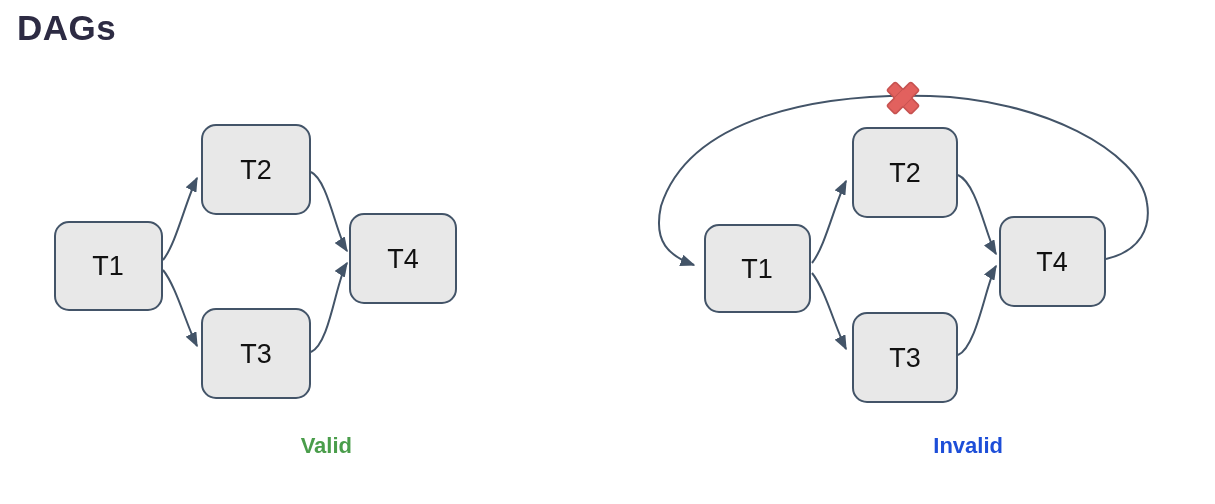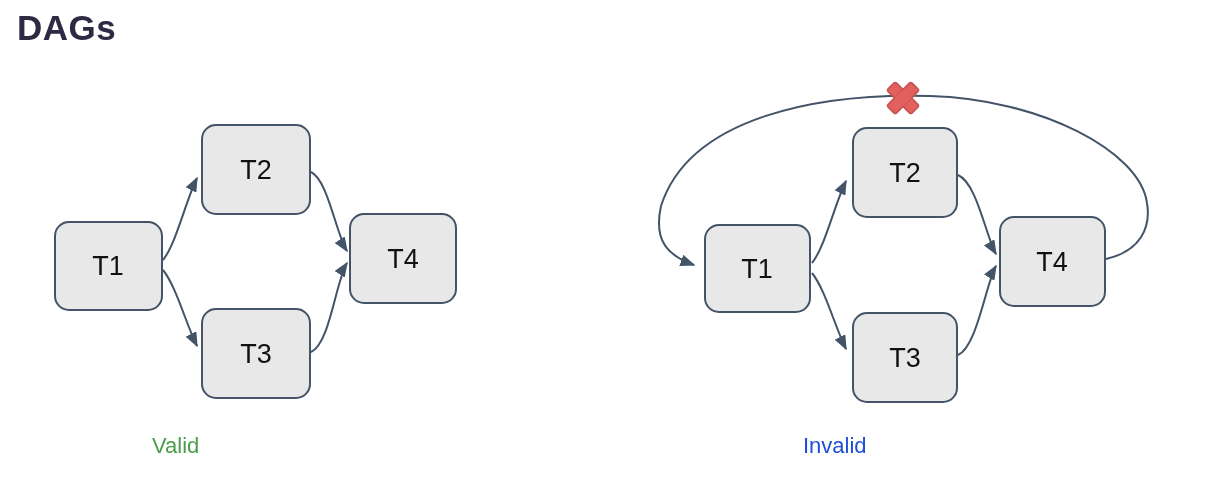--- a/index.html
+++ b/index.html
@@ -47,22 +47,23 @@
   }
   .cross-arm {
     fill: #e2615e;
     stroke: #c65250;
     stroke-width: 1.5;
   }
   .caption {
     position: absolute;
     top: 433px;
     width: 200px;
-    text-align: left;
+    text-align: right;
     font-size: 22px;
+    font-weight: bold;
   }
   .caption.valid { left: 152px; color: #4a9d4b; }
   .caption.invalid { left: 803px; color: #1d4ed8; }
 </style>
 </head>
 <body>
 
 <div class="canvas">
 
   <h1 class="page-title">DAGs</h1>

